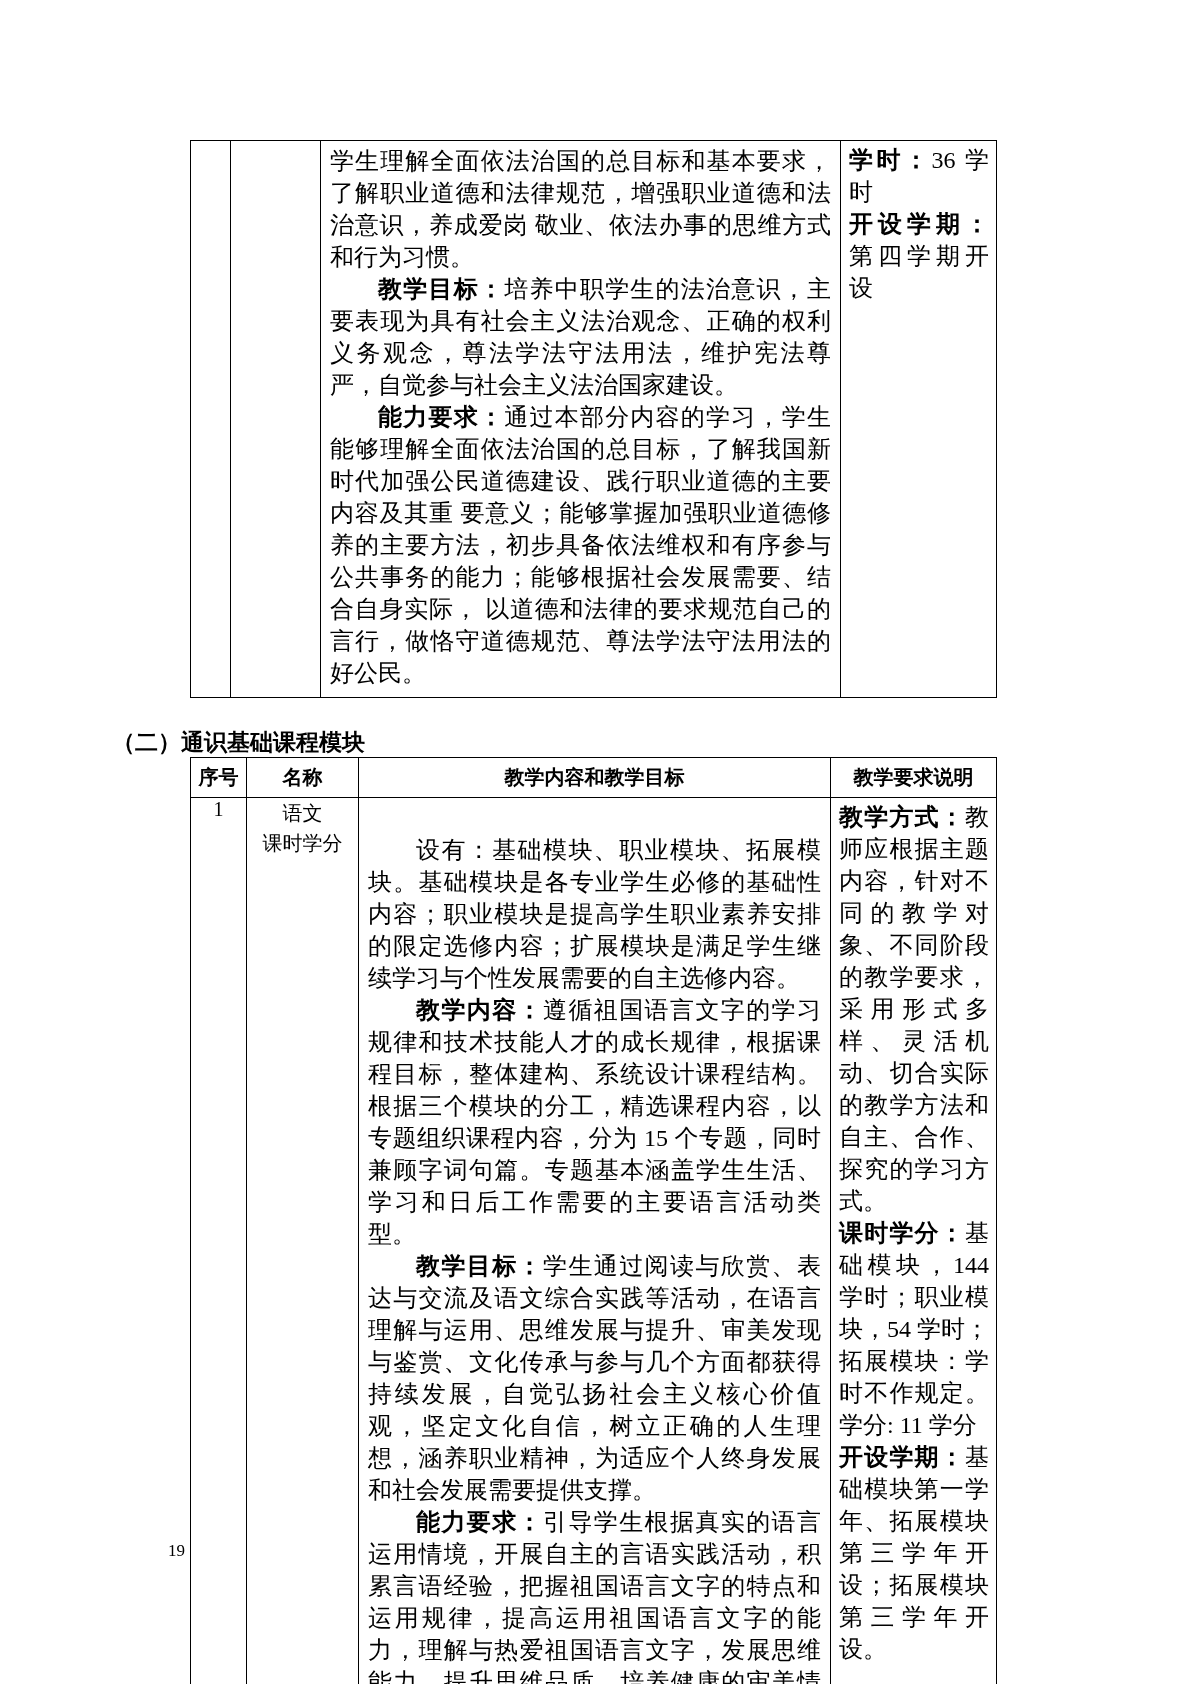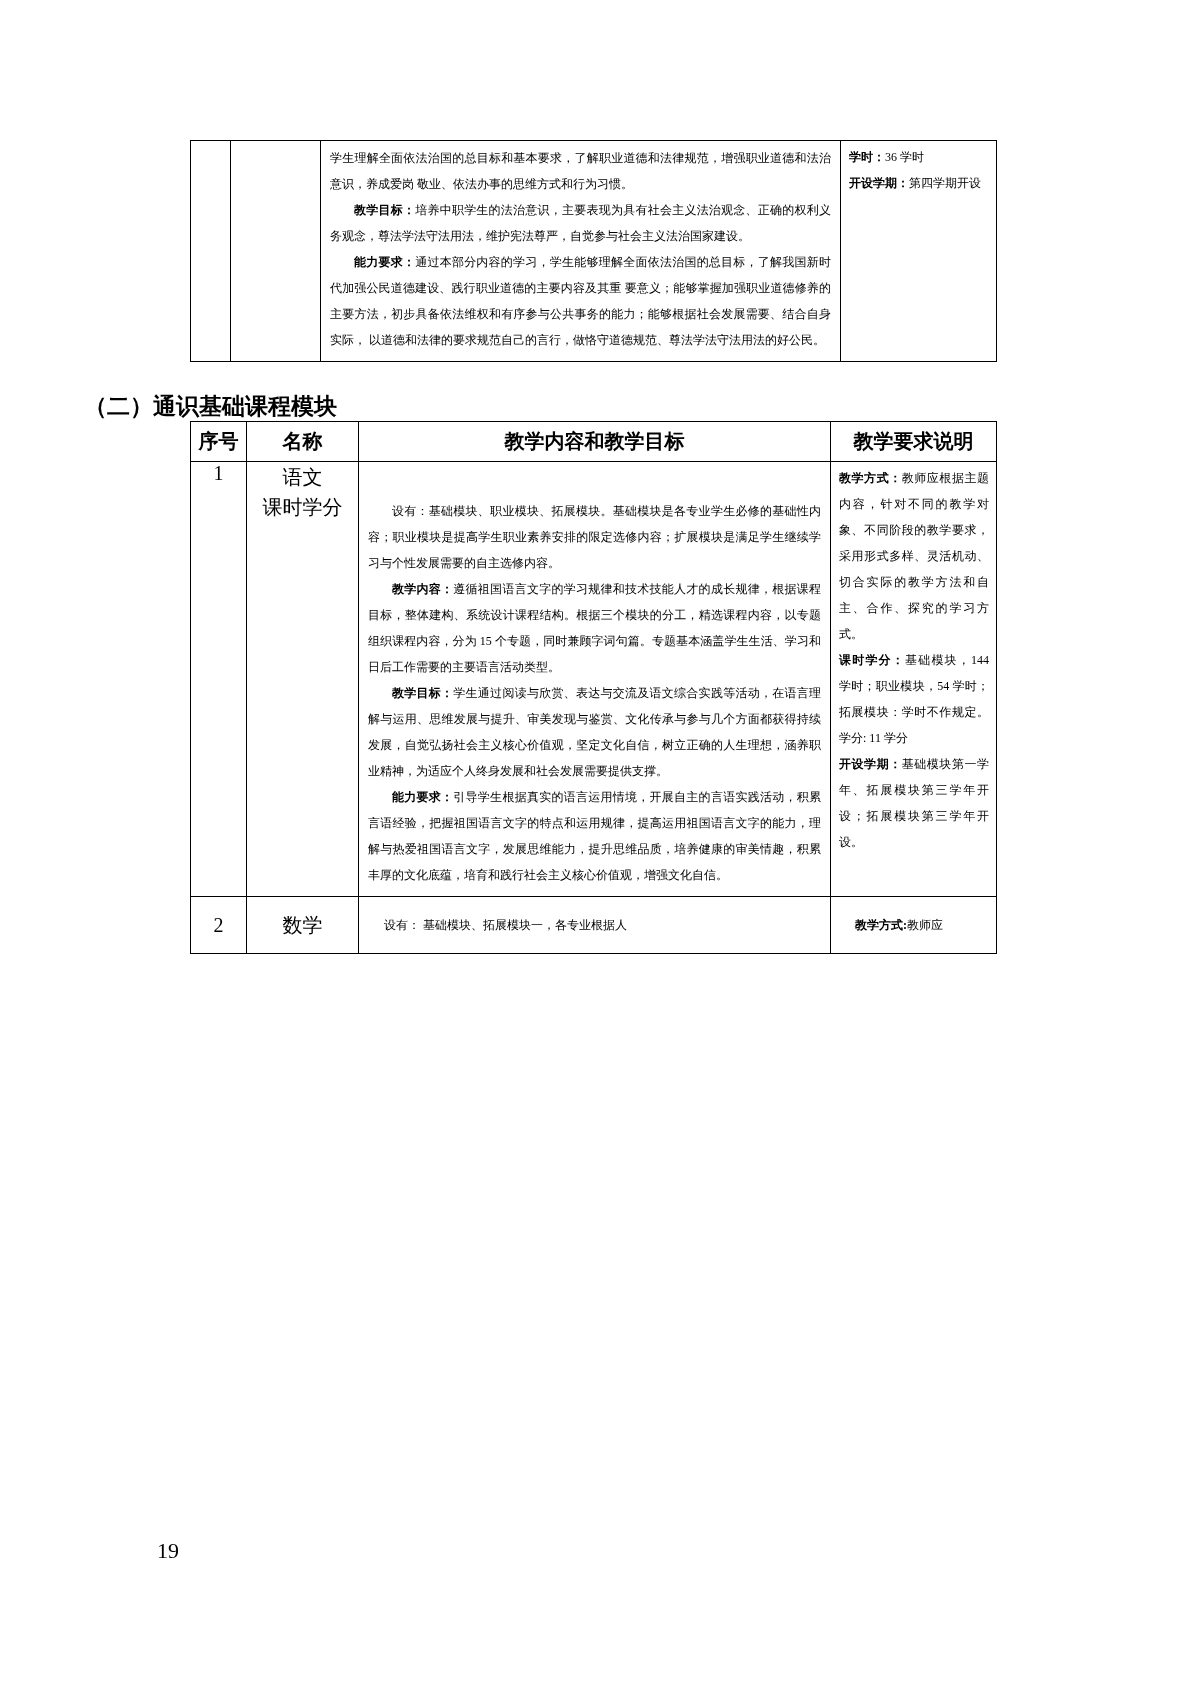--- a/index.html
+++ b/index.html
@@ -11,21 +11,21 @@
   }
   .tbl {
     border-collapse:collapse; table-layout:fixed;
     margin-left:190px;
   }
   .tbl td, .tbl th { border:1.5px solid #000; vertical-align:top; }
   .top-table { margin-top:140px; width:806px; }
   .main-table { width:806px; margin-top:1px; }
 
   .para {
-    font-size:12px; line-height:26px;
+    font-size:24px; line-height:32px;
     text-align:justify; text-justify:inter-character;
     word-break:break-all;
   }
   .ind { text-indent:2em; }
   .para b { font-weight:bold; }
 
   .content-cell { padding:4px 9px 8px 9px; }
   .content-cell-pad { padding:36px 9px 8px 9px; }
   .req-cell { padding:3px 7px 6px 8px; }
   .center-cell { text-align:center; vertical-align:middle; font-size:20px; }
@@ -34,32 +34,32 @@
   .header-row th {
     font-family:"Liberation Sans","DejaVu Sans",sans-serif;
     font-weight:bold; font-size:20px; text-align:center;
     height:40px; vertical-align:middle;
   }
   .row2 td { height:57px; vertical-align:middle; }
   .row2 .content-row2 { padding:4px 1px; vertical-align:middle; }
   .row2 .req-row2 { padding:4px 24px; vertical-align:middle; }
 
   .section-heading {
-    margin:30px 0 0 84px;
+    margin:30px 0 0 112px;
     font-family:"Liberation Sans","DejaVu Sans",sans-serif;
     font-weight:bold; font-size:23px; line-height:28px;
   }
   .table-caption {
     margin:24px 0 0 190px; width:740px; text-align:center;
     font-family:"Liberation Sans","DejaVu Sans",sans-serif;
     font-weight:bold; font-size:21px; line-height:26px;
   }
   .page-number {
-    position:absolute; left:157px; top:1541px;
-    font-size:22px; line-height:20px;
+    position:absolute; left:168px; top:1541px;
+    font-size:17px; line-height:20px;
   }
 </style>
 </head>
 <body>
 
 <div>
 
   <table class="tbl top-table">
     <colgroup>
       <col style="width:40px">

